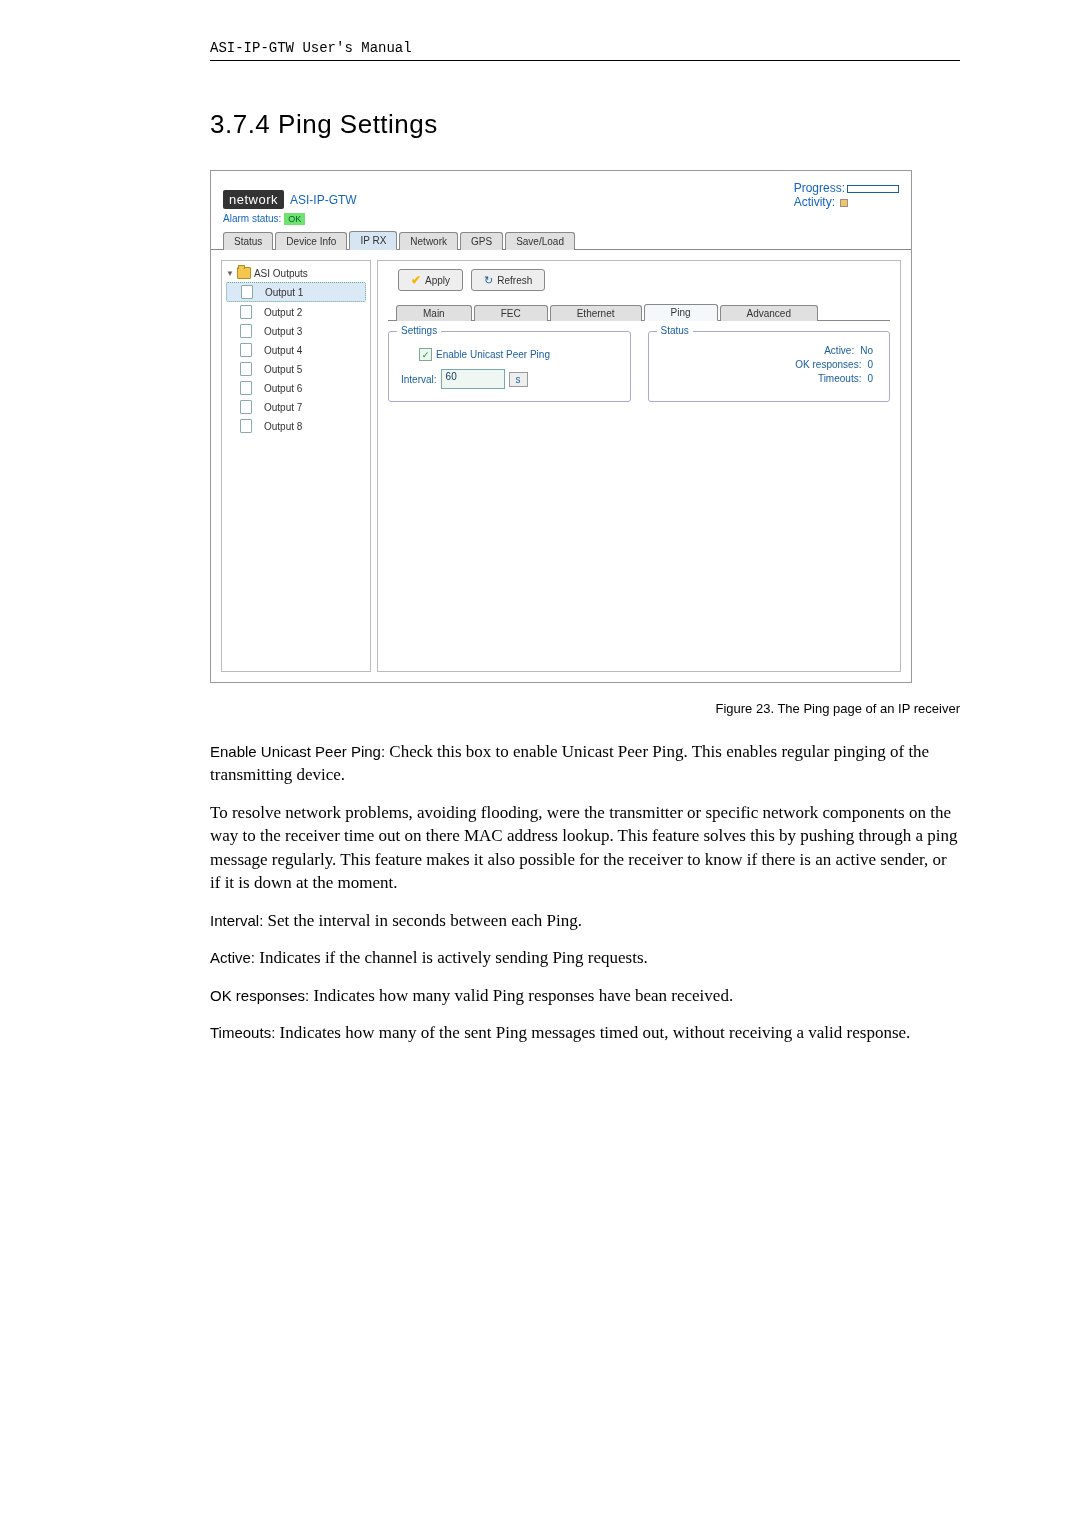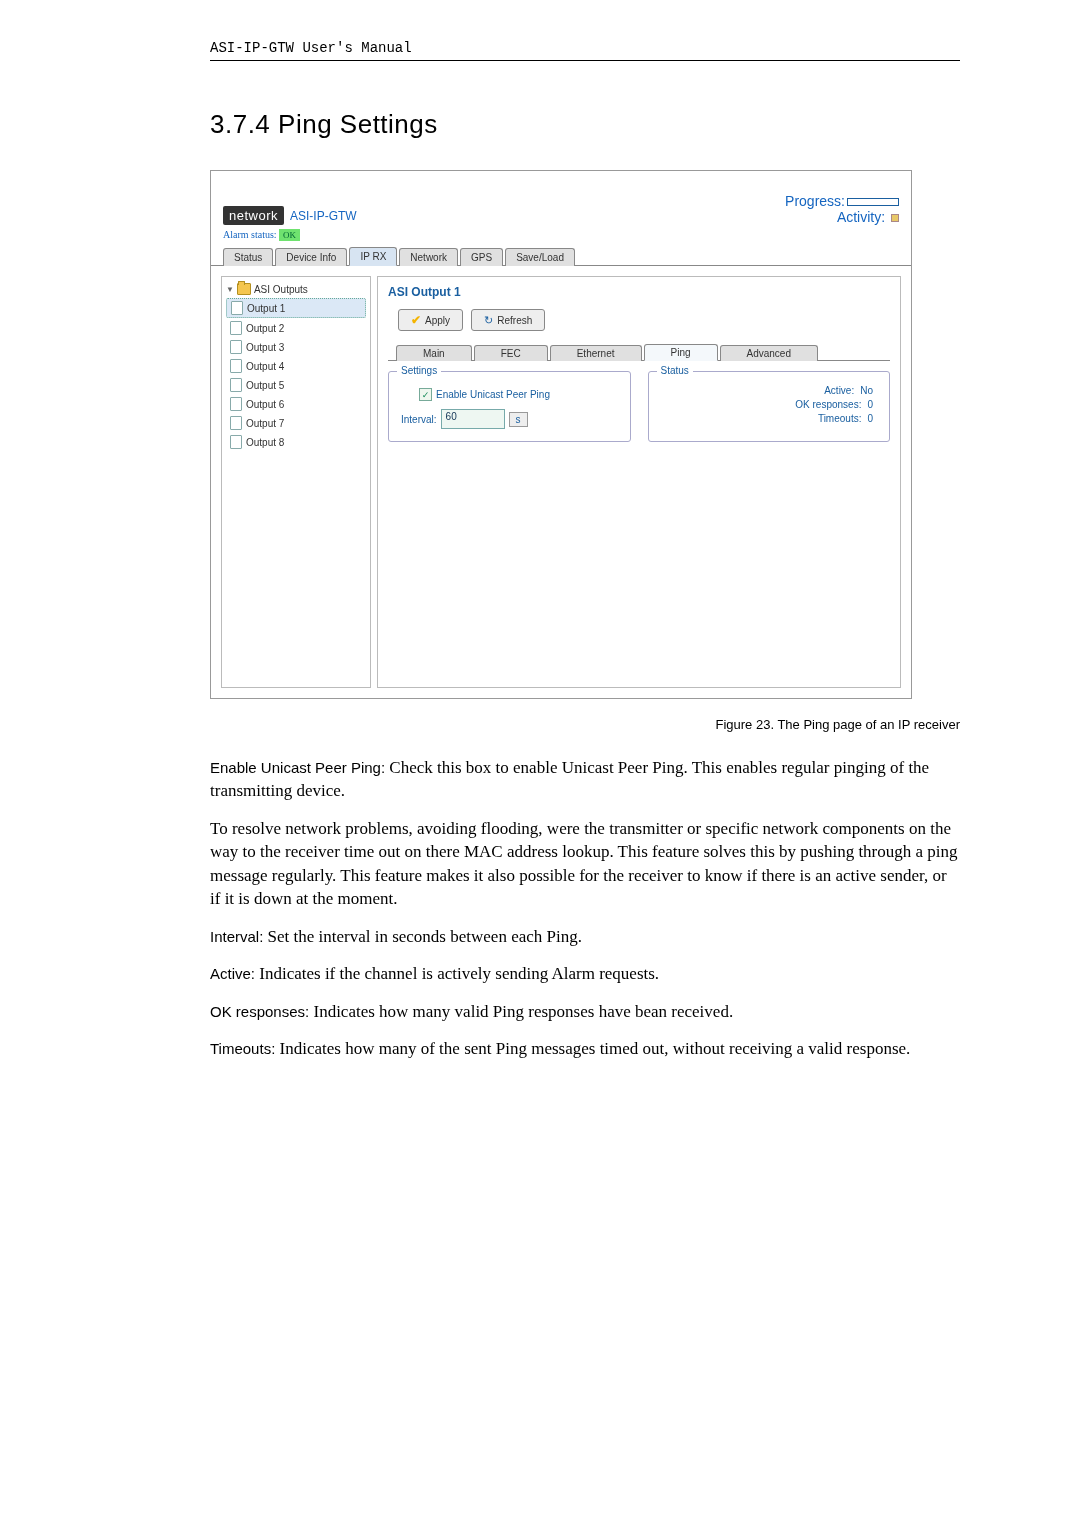--- a/index.html
+++ b/index.html
@@ -60,24 +60,22 @@
     font-family: Verdana, sans-serif;
     letter-spacing: 0.5px;
     border-radius: 2px;
   }
   .logo-sub {
     color: #1565c0;
     font-size: 12px;
   }
   .top-right {
     margin-left: auto;
-    text-align: right;
-    font-size: 14px;
+    font-size: 12px;
     color: #1565c0;
-    margin-top: 12px;
   }
   .progress-bar {
     display: inline-block;
     width: 50px;
     height: 6px;
     border: 1px solid #1a5fa0;
     vertical-align: middle;
     margin-left: 2px;
     position: relative;
   }
@@ -87,21 +85,20 @@
     height: 6px;
     background: #e8c868;
     vertical-align: middle;
     margin-left: 2px;
     border:1px solid #a88;
   }
   .alarm-row {
     padding: 4px 12px 6px 12px;
     color: #1565c0;
     font-size: 10px;
-    font-family: Liberation Serif, serif;
   }
   .status-ok {
     background: #6fe26f;
     color: #063;
     padding: 1px 4px;
     font-size: 9px;
   }
   .nav-tabs {
     display: flex;
     align-items: flex-end;
@@ -171,22 +168,22 @@
     width: 10px;
     height: 12px;
     background: #fff;
     border: 1px solid #8aa;
     position: relative;
     border-radius: 1px;
   }
   .tree-item {
     display: flex;
     align-items: center;
-    gap: 4px;
-    padding: 2px 2px 2px 4px;
+    gap: 12px;
+    padding: 2px 2px 2px 14px;
     margin: 1px 0;
     border-radius: 2px;
   }
   .tree-item.sel {
     background: #dbe8f6;
     border: 1px dotted #6a9;
   }
   .content-panel {
     flex: 1;
     border: 1px solid #bbb;
@@ -418,21 +415,20 @@
             <span class="file-icon"></span>
             <span>Output 7</span>
           </div>
         <div class="tree-item">
             <span class="file-icon"></span>
             <span>Output 8</span>
           </div>
       </div>
 
       <div class="content-panel">
-        <div class="content-title">ASI Output 1</div>
 
         <div class="btn-row">
           <div class="btn">
             <span class="appl-check">✔</span>
             <span>Apply</span>
           </div>
           <div class="btn">
             <span class="refresh-arrows">↻</span>
             <span>Refresh</span>
           </div>
@@ -485,21 +481,21 @@
     <span class="term">Enable Unicast Peer Ping:</span><span> Check this box to enable Unicast Peer Ping. This enables regular pinging of the transmitting device.</span>
   </div>
 
   <div class="body-text">To resolve network problems, avoiding flooding, were the transmitter or specific network components on the way to the receiver time out on there MAC address lookup. This feature solves this by pushing through a ping message regularly. This feature makes it also possible for the receiver to know if there is an active sender, or if it is down at the moment.</div>
 
   <div class="body-text">
     <span class="term">Interval: </span><span> Set the interval in seconds between each Ping.</span>
   </div>
 
   <div class="body-text">
-    <span class="term">Active:</span><span> Indicates if the channel is actively sending Alarm requests.</span>
+    <span class="term">Active:</span><span> Indicates if the channel is actively sending Ping requests.</span>
   </div>
 
   <div class="body-text">
     <span class="term">OK responses:</span><span> Indicates how many valid Ping responses have bean received.</span>
   </div>
 
   <div class="body-text">
     <span class="term">Timeouts:</span><span> Indicates how many of the sent Ping messages timed out, without receiving a valid response.</span>
   </div>
 

